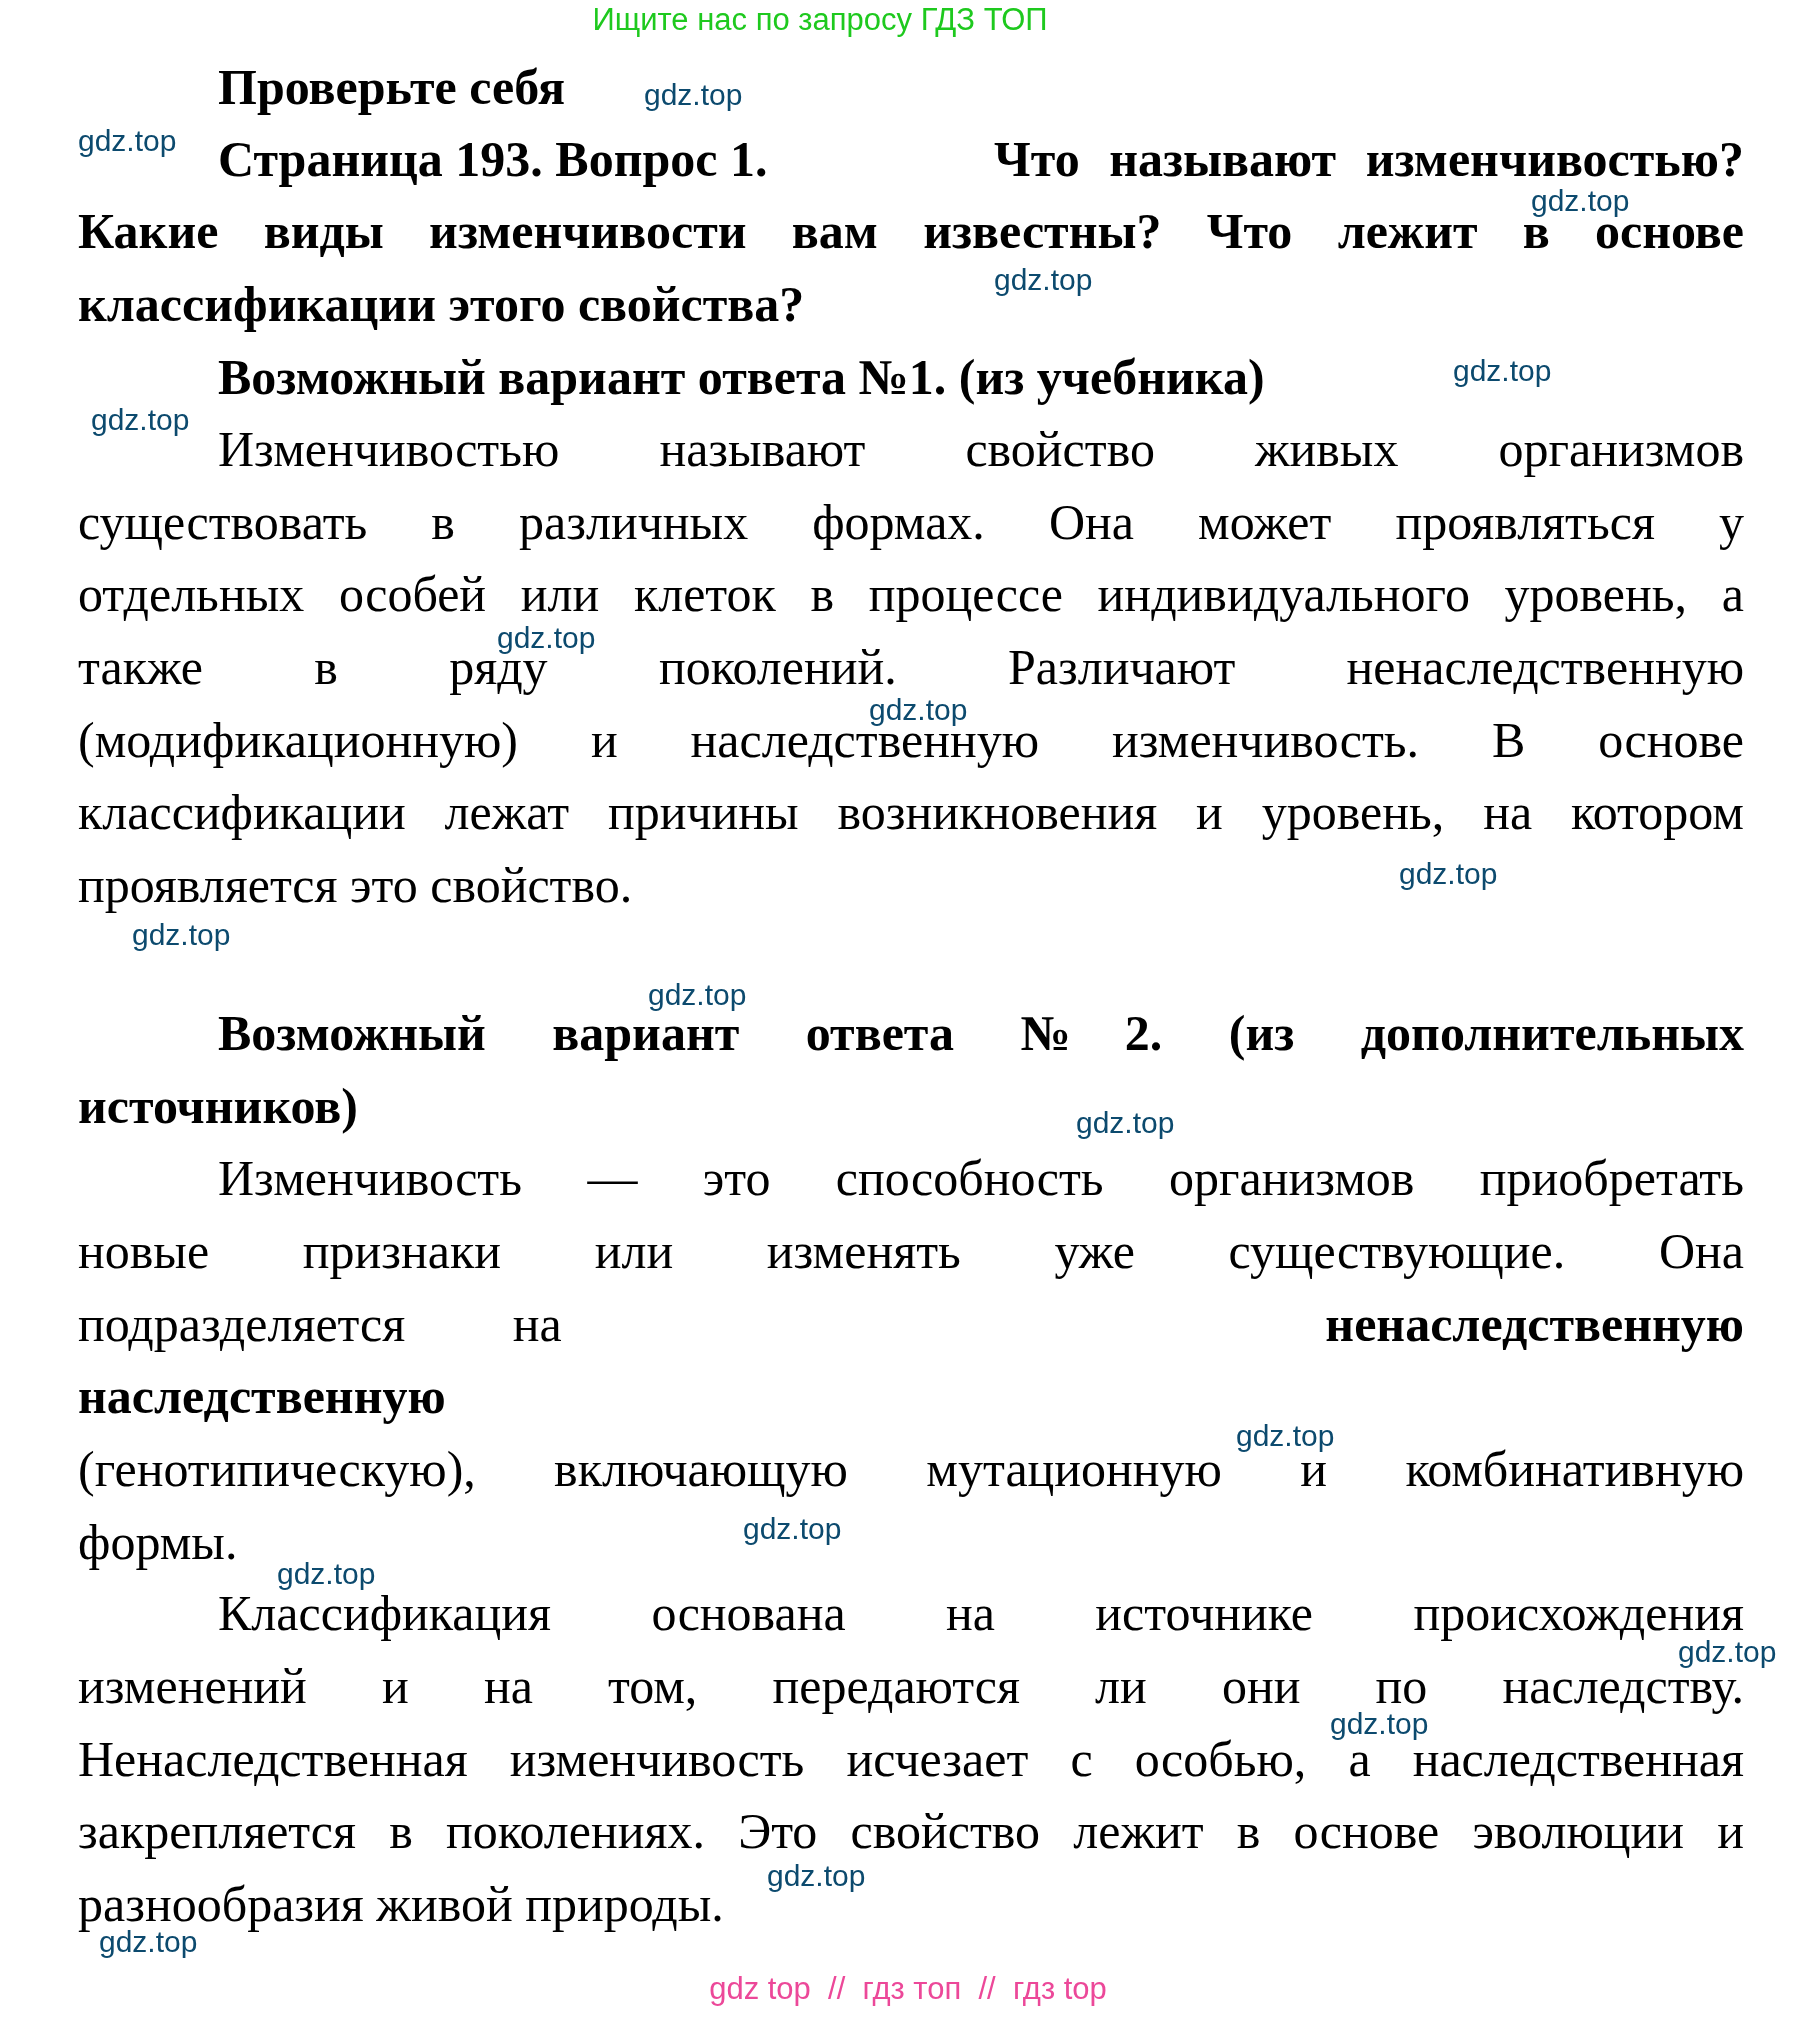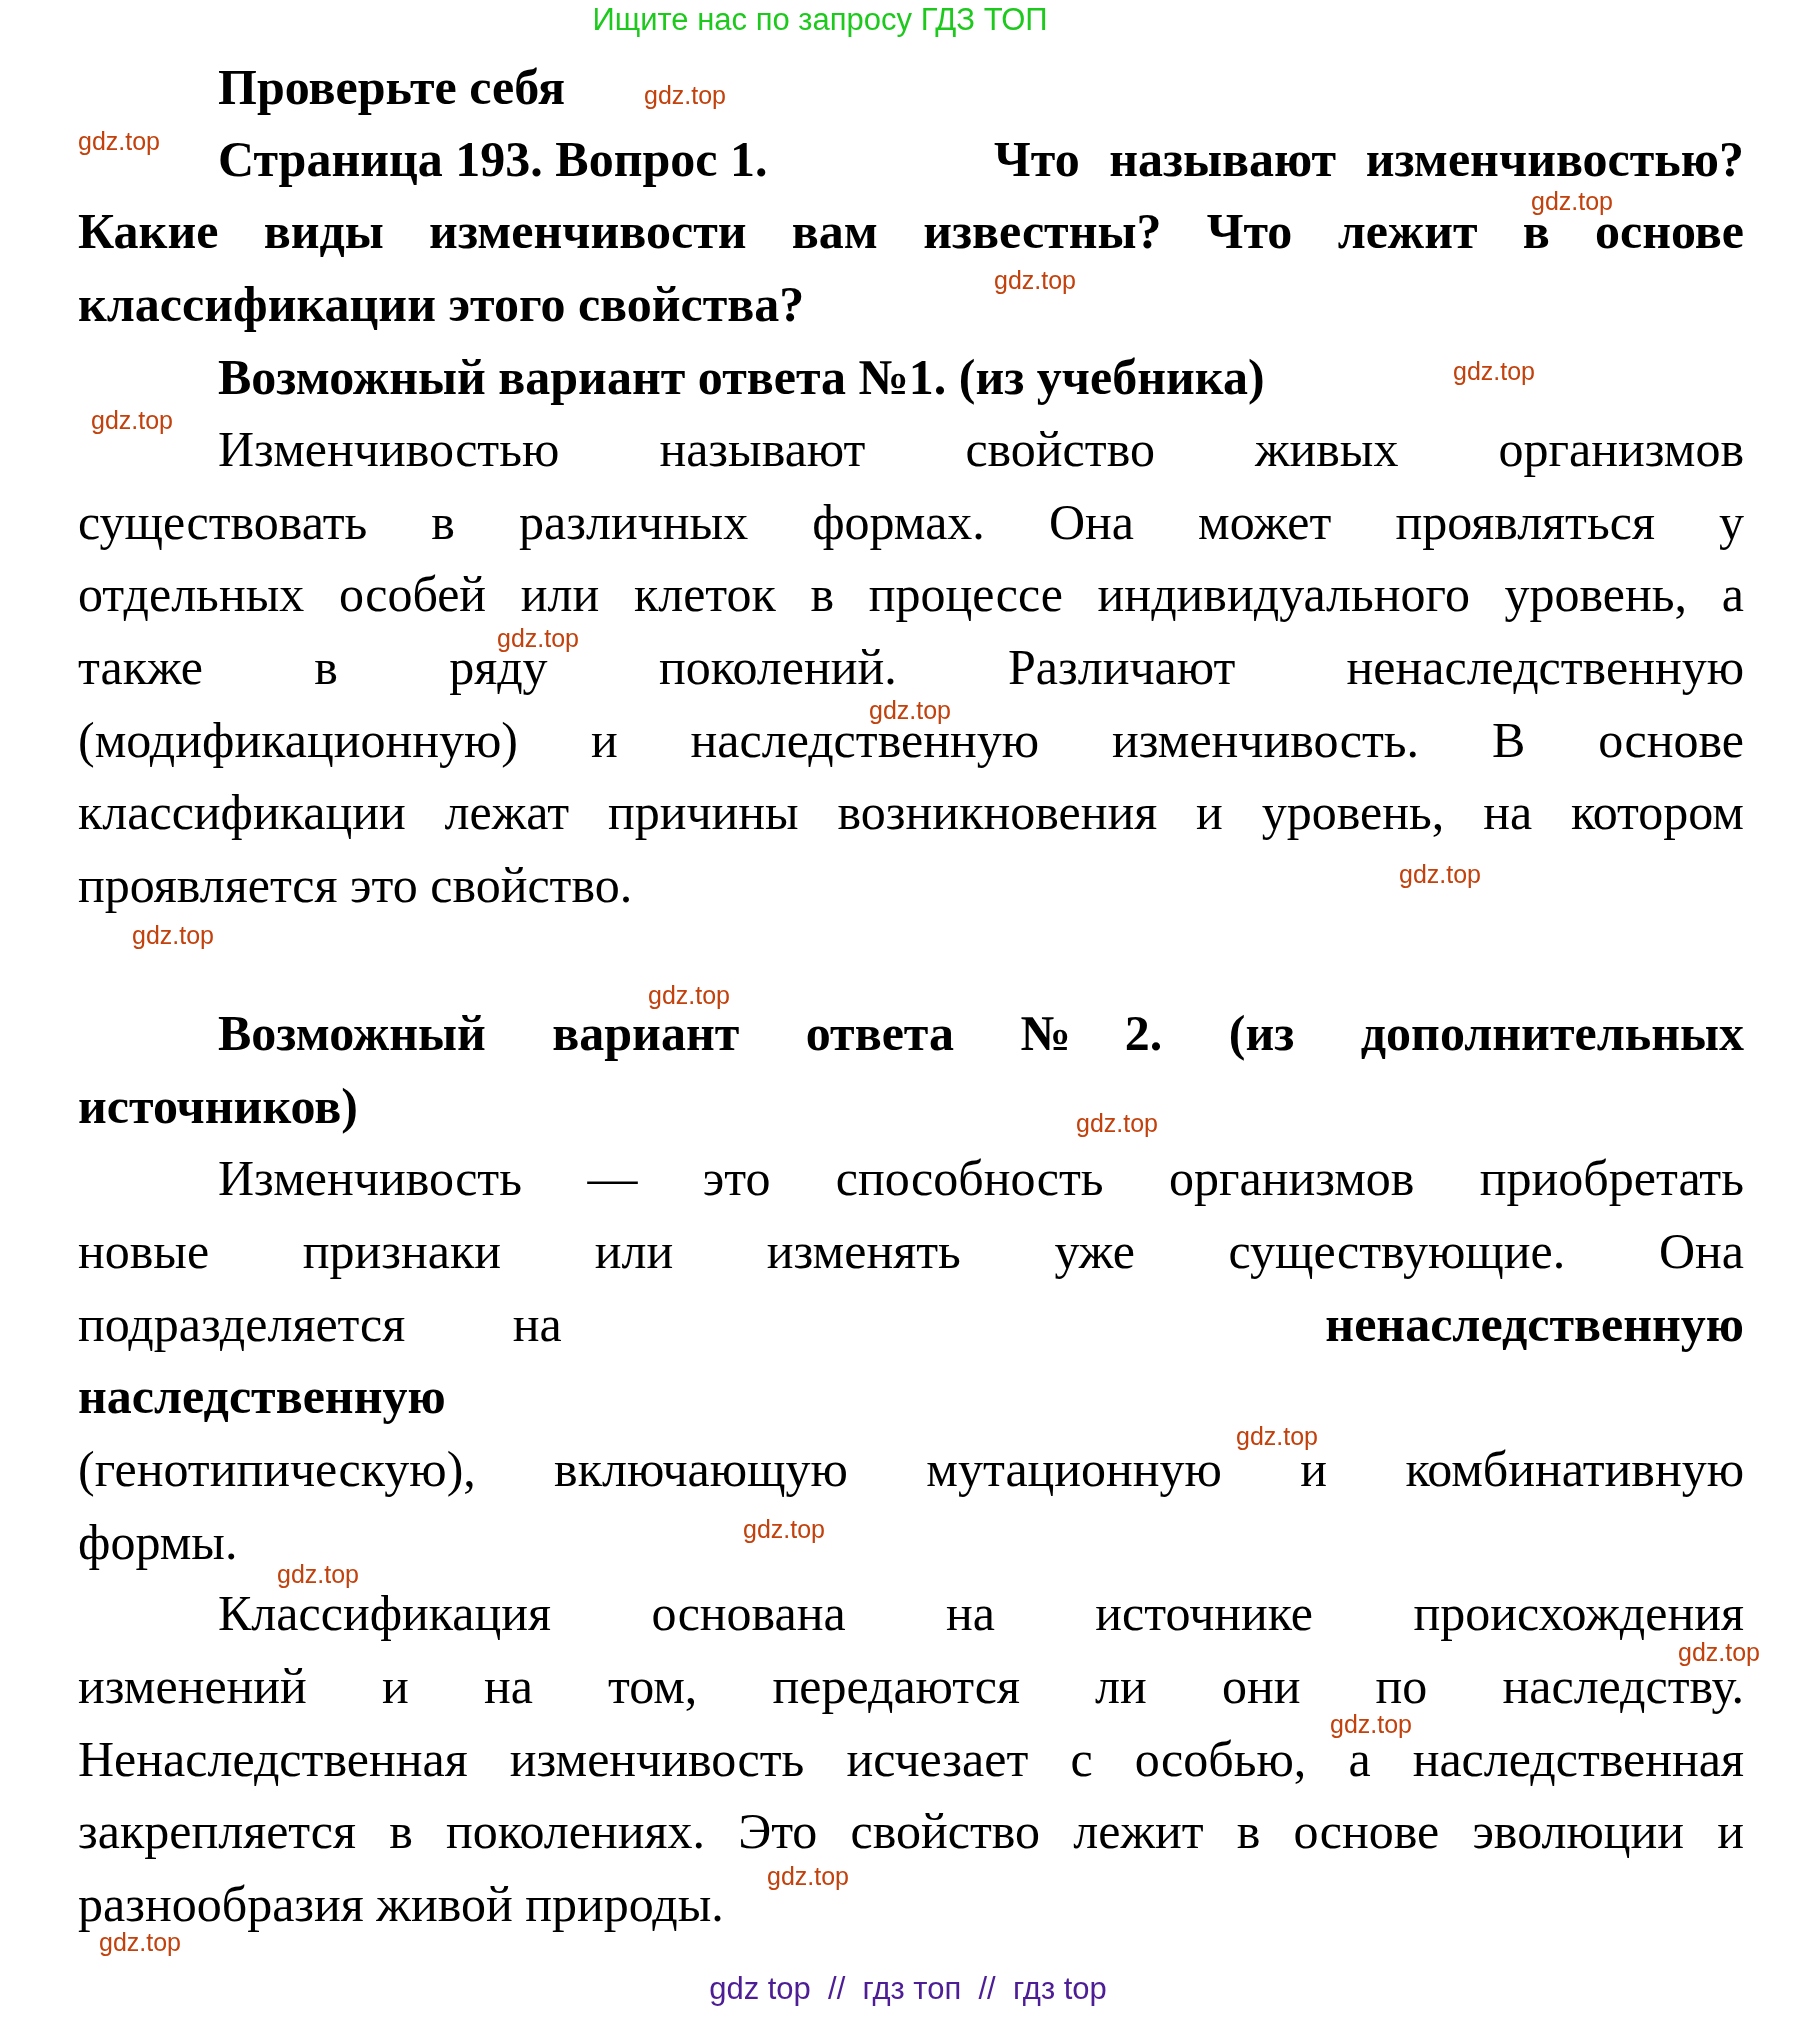--- a/index.html
+++ b/index.html
@@ -1,24 +1,24 @@
 <!DOCTYPE html>
 <html style="font-size:15px"><head>
 <meta charset="utf-8">
 <style>
   html, body { margin: 0; padding: 0; background: #ffffff; }
   body { width: 1816px; height: 2027px; position: relative; overflow: hidden; font-family: "Liberation Serif", serif; color: #000; }
   .top-banner { position: absolute; top: 0; left: 0; width: 1640px; text-align: center; font-family: "Liberation Sans", sans-serif; font-size: 31px; color: #1ec91e; line-height: 36px; padding-top: 1.9px; }
-  .footer { position: absolute; top: 1970px; left: 0; width: 1816px; text-align: center; font-family: "Liberation Sans", sans-serif; font-size: 31px; color: #4c1d95; line-height: 38px; }
+  .footer { position: absolute; top: 1970px; left: 0; width: 1816px; text-align: center; font-family: "Liberation Sans", sans-serif; font-size: 31px; color: #ec4899; line-height: 38px; }
   .content { position: absolute; left: 78px; top: 57px; width: 1666px; }
   .line { position: absolute; left: 0; width: 1666px; font-size: 50px; line-height: 61px; white-space: nowrap; }
   .justify { text-align: justify; text-align-last: justify; }
   .bold { font-weight: bold; }
   .indent { left: 140px; width: 1526px; }
-  .wm { position: absolute; font-family: "Liberation Sans", sans-serif; font-size: 25px; color: #c2410c; line-height: 30px; }
+  .wm { position: absolute; font-family: "Liberation Sans", sans-serif; font-size: 30px; color: #0c4a6e; line-height: 30px; }
   b { font-weight: bold; }
 </style>
 </head>
 <body>
 
 <div class="top-banner">Ищите нас по запросу ГДЗ ТОП</div>
 
 <div class="content">
 
   <div class="line bold indent" style="top:0px;">Проверьте себя</div>

